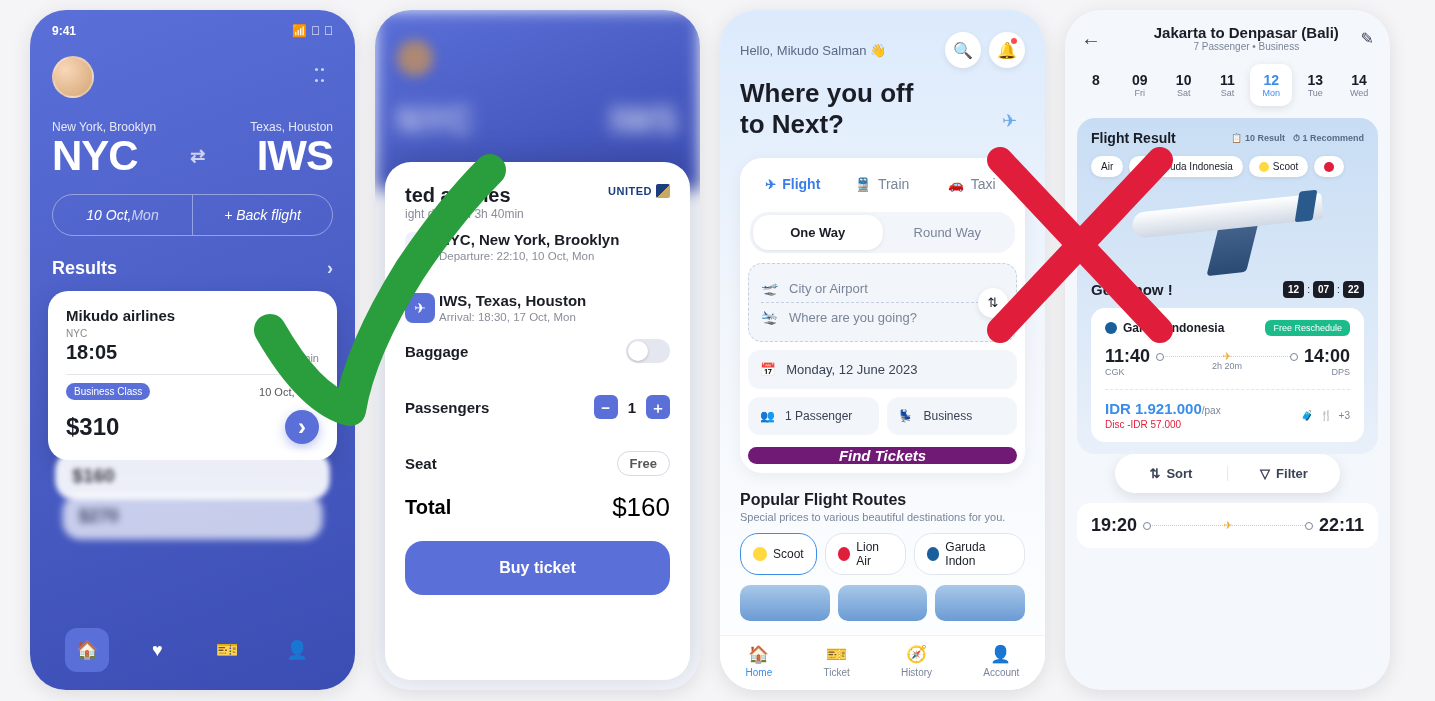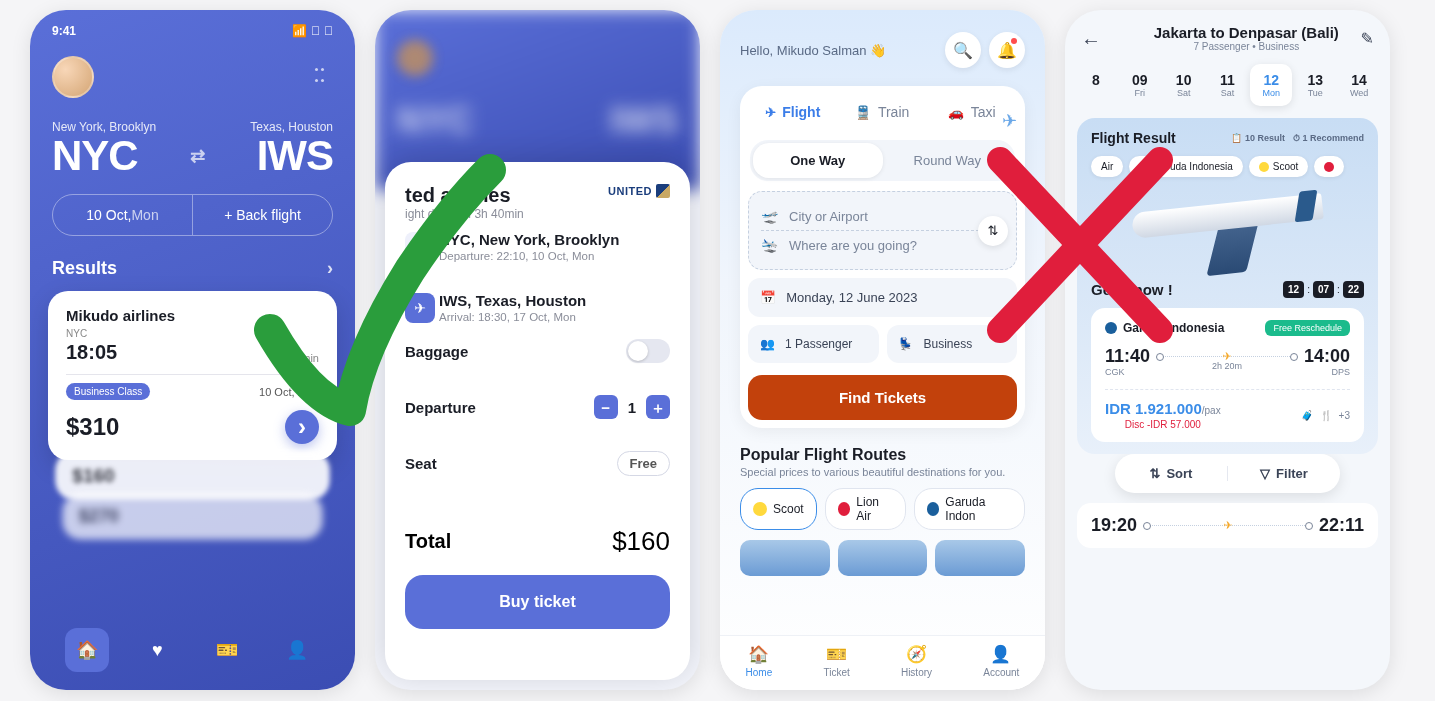--- a/index.html
+++ b/index.html
@@ -14,21 +14,21 @@
 .status-icons { display: flex; gap: 4px; align-items: center; }
 .status-icons span { display: inline-block; }
 .p1-head { display: flex; justify-content: space-between; align-items: center; padding: 10px 22px; }
 .avatar { width: 42px; height: 42px; border-radius: 50%; background: radial-gradient(circle at 30% 30%, #f8d7b8, #d4a574); border: 2px solid rgba(255,255,255,0.3); }
 .dots { width:18px; height:18px; display:grid; grid-template-columns:repeat(2,3px); gap:3px; }
 .dots span { width:3px; height:3px; background:rgba(255,255,255,0.7); border-radius:50%; }
 .route { padding: 12px 22px 0; }
 .route-labels { display: flex; justify-content: space-between; font-size: 12px; opacity: 0.85; }
 .route-codes { display: flex; justify-content: space-between; align-items: center; font-size: 42px; font-weight: 700; margin-top: -2px; letter-spacing: -1px; }
 .swap-icon { font-size: 18px; opacity: 0.7; }
-.pills { display: flex; margin: 14px 22px 0; border: 1px solid rgba(255,255,255,0.4); border-radius: 24px; overflow: hidden; }
+.pills { display: flex; margin: 14px 22px 0; border: 1px solid rgba(255,255,255,0.4); border-radius: 24px; overflow: hidden; font-style: italic; }
 .pills > div { flex: 1; padding: 12px 8px; text-align: center; font-size: 14px; }
 .pills > div:first-child { border-right: 1px solid rgba(255,255,255,0.4); }
 .results-row { display: flex; justify-content: space-between; align-items: center; padding: 22px 22px 12px; font-size: 18px; font-weight: 600; }
 .chev-r { font-size: 18px; opacity: 0.8; }
 .card-stack { position: relative; padding: 0 18px; }
 .fcard { background: #fff; color: #1a1d26; border-radius: 20px; padding: 16px 18px; box-shadow: 0 8px 24px rgba(0,0,0,0.15); }
 .fcard .airline { font-size: 15px; font-weight: 600; }
 .fcard .sub { font-size: 10px; color: #888; margin-top: 4px; }
 .fcard .trow { display: flex; align-items: flex-end; gap: 12px; margin-top: 2px; }
 .fcard .time { font-size: 20px; font-weight: 700; }
@@ -62,21 +62,21 @@
 .leg-ic.filled{background:#5a6fd8;color:#fff;}
 .leg-txt .t1 { font-size: 15px; font-weight: 600; color:#1a1d26;}
 .leg-txt .t2 { font-size: 11.5px; color: #8a8d99; margin-top:2px;}
 .dline { width:2px; height:20px; margin-left:14px; border-left: 2px dotted #c8cbe0; }
 .optrow { display:flex; justify-content:space-between; align-items:center; padding: 16px 0; font-size: 15px; font-weight:600; color:#1a1d26;}
 .toggle { width:44px; height:24px; background:#e5e7f0; border-radius:12px; position:relative;}
 .toggle::after{content:'';position:absolute;width:20px;height:20px;background:#fff;border-radius:50%;top:2px;left:2px;box-shadow:0 1px 3px rgba(0,0,0,.2);}
 .stepper { display:flex; align-items:center; gap:10px;}
 .stepper button{width:24px;height:24px;border-radius:6px;background:#5a6fd8;color:#fff;border:none;font-size:15px;font-weight:700;line-height:1;}
 .free-pill{border:1px solid #d5d8e5;border-radius:16px;padding:4px 12px;font-size:13px;color:#555;}
-.totalrow{display:flex;justify-content:space-between;align-items:center;margin-top:34px;}
+.totalrow{display:flex;justify-content:space-between;align-items:center;margin-top:0;}
 .totalrow .lbl{font-size:20px;font-weight:700;}
 .totalrow .amt{font-size:26px;font-weight:400;}
 .buy-btn{margin-top:18px;width:100%;background:#5a6fd8;color:#fff;border:none;border-radius:18px;padding:18px;font-size:16px;font-weight:600;}
 
 
 .p3 { background:linear-gradient(180deg,#dbeafc 0%, #f0f5fc 40%, #fff 100%); color:#1a1d26;}
 .p3-top{padding:22px 20px 0;}
 .hello{display:flex;justify-content:space-between;align-items:center;}
 .hello-txt{font-size:13px;color:#5a6a85;}
 .hello-ic{display:flex;gap:8px;}
@@ -92,21 +92,21 @@
 .triprow{display:flex;margin:10px 2px 0;background:#f2f5fa;border-radius:18px;padding:3px;}
 .triprow > div{flex:1;text-align:center;padding:10px;font-size:13px;border-radius:16px;color:#7a8599;}
 .triprow > div.active{background:#fff;color:#1a1d26;font-weight:600;box-shadow:0 1px 4px rgba(0,0,0,0.08);}
 .fieldbox{margin-top:10px;background:#f2f5fa;border-radius:14px;border:1px dashed #c5d0e0;padding:10px 12px;position:relative;}
 .field{display:flex;align-items:center;gap:10px;font-size:13px;color:#7a8599;padding:6px 0;}
 .field .fic{color:#6b7a94;font-size:14px;width:18px;}
 .swapb{position:absolute;right:8px;top:50%;transform:translateY(-50%);width:30px;height:30px;background:#fff;border-radius:50%;display:flex;align-items:center;justify-content:center;box-shadow:0 2px 6px rgba(0,0,0,0.1);font-size:13px;}
 .datebox{margin-top:8px;background:#f2f5fa;border-radius:12px;padding:12px;display:flex;align-items:center;gap:10px;font-size:13px;color:#3a4356;}
 .twobox{display:flex;gap:8px;margin-top:8px;}
 .twobox .datebox{flex:1;margin-top:0;font-size:12px;}
-.findbtn{margin-top:12px;width:100%;background:#c2410c;color:#fff;border:none;border-radius:14px;padding:14px;font-size:15px;font-weight:600;}
+.findbtn{margin-top:12px;width:100%;background:#701a75;color:#fff;border:none;border-radius:14px;font-size:15px;font-weight:600;font-style:italic;}
 .popsec{padding:18px 20px 0;}
 .pop-t{font-size:16px;font-weight:700;}
 .pop-s{font-size:11px;color:#7a8599;margin-top:2px;}
 .chips{display:flex;gap:8px;margin-top:10px;}
 .chip{border:1px solid #e0e5ef;border-radius:18px;padding:6px 12px;font-size:12px;display:flex;align-items:center;gap:6px;background:#fff;}
 .chip.active{border-color:#3b8de8;}
 .chip .ci{width:14px;height:14px;border-radius:50%;}
 .ci-sc{background:#ffd93d;}
 .ci-li{background:#e01e3c;}
 .ci-ga{background:#1a5f9c;}
@@ -155,21 +155,21 @@
 .fc-code{font-size:9px;color:#7a8599;}
 .fc-mid{text-align:center;font-size:9px;color:#7a8599;position:relative;flex:1;margin:0 10px;}
 .dotline{border-top:1.5px dotted #c5d0e0;position:relative;margin:4px 0;}
 .dotline::before,.dotline::after{content:'';position:absolute;width:6px;height:6px;border:1.5px solid #7a8599;border-radius:50%;top:-4px;background:#fff;}
 .dotline::before{left:-4px;}
 .dotline::after{right:-4px;}
 .planemid{position:absolute;left:50%;top:-7px;transform:translateX(-50%);color:#f5a623;font-size:11px;}
 .fc-bottom{display:flex;justify-content:space-between;align-items:center;margin-top:12px;padding-top:10px;border-top:1px dashed #e0e5ef;}
 .fc-price{font-size:15px;font-weight:800;color:#3b8de8;}
 .fc-price .pax{font-size:10px;font-weight:400;color:#7a8599;}
-.fc-disc{font-size:10px;color:#e01e3c;margin-top:2px;text-align:center;}
+.fc-disc{font-size:10px;color:#e01e3c;margin-top:2px;}
 .fc-ics{display:flex;gap:6px;font-size:10px;color:#7a8599;align-items:center;}
 .other-t{font-size:15px;font-weight:700;margin:16px 14px 8px;}
 .sortfilter{display:flex;justify-content:center;gap:0;margin:0 50px;background:#fff;border-radius:24px;padding:12px 0;box-shadow:0 4px 14px rgba(0,0,0,0.1);}
 .sfbtn{flex:1;display:flex;align-items:center;justify-content:center;gap:6px;font-size:13px;font-weight:600;color:#3a4356;}
 .sfbtn:first-child{border-right:1px solid #e5e8f0;}
 .fcard4b{background:#fff;border-radius:14px;padding:12px 14px;margin:10px 12px 0;}
 
 
 .checkmark{position:absolute;left:250px;top:150px;pointer-events:none;}
 .checkmark svg{width:260px;height:280px;}
@@ -280,21 +280,21 @@
       <div class="leg-txt">
         <div class="t1">IWS, Texas, Houston</div>
         <div class="t2">Arrival: 18:30, 17 Oct, Mon</div>
       </div>
     </div>
     <div class="optrow">
       <span>Baggage</span>
       <div class="toggle"></div>
     </div>
     <div class="optrow">
-      <span>Departure</span>
+      <span>Passengers</span>
       <div class="stepper">
         <button>−</button>
         <span>1</span>
         <button>＋</button>
       </div>
     </div>
     <div class="optrow">
       <span>Seat</span>
       <span class="free-pill">Free</span>
     </div>
@@ -307,20 +307,24 @@
 </div>
 
 <div class="phone p3">
   <div class="p3-top">
     <div class="hello">
       <span class="hello-txt">Hello, Mikudo Salman 👋</span>
       <div class="hello-ic">
         <div class="circ-ic">🔍</div>
         <div class="circ-ic bell">🔔</div>
       </div>
+    </div>
+    <div class="where">
+      <div>Where you off</div>
+      <div>to Next?</div>
     </div>
     <span class="plane-dec">✈</span>
   </div>
   <div class="seg">
     <div class="segrow">
       <div class="segtab active">
             <span class="sic">✈</span>
             <span>Flight</span>
           </div>
       <div class="segtab">

